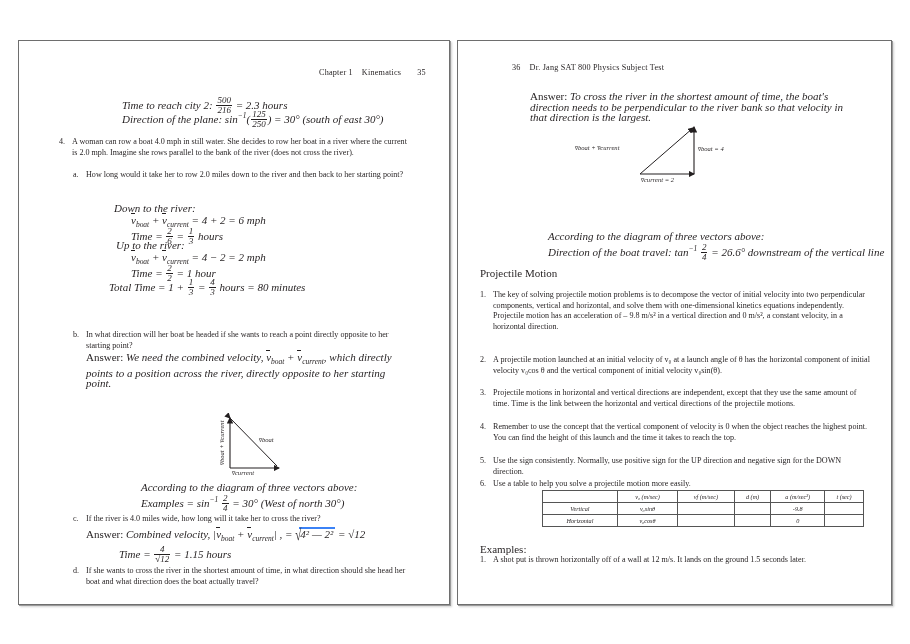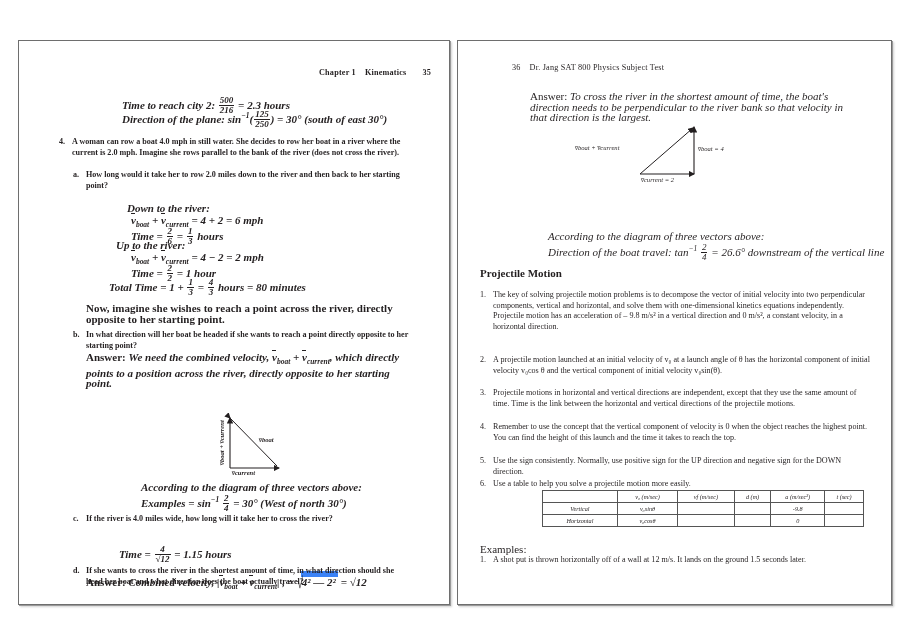--- a/index.html
+++ b/index.html
@@ -9,52 +9,52 @@
     color:#231f20;overflow:hidden;
   }
   .spread{position:relative;width:910px;height:644px;}
   .page{
     position:absolute;top:40px;height:565px;
     background:#fff;
     border:1px solid #6e6e6e;
     box-shadow:1px 1px 0 #9a9a9a, 2px 2px 2px rgba(0,0,0,.18);
     box-sizing:border-box;
   }
-  .page.left{left:18px;width:432px;font-weight:bold;}
+  .page.left{left:18px;width:432px;}
   .page.right{left:457px;width:435px;}
   .inner{position:absolute;left:0;top:0;right:0;bottom:0;}
 
   
   .runhead{
     position:absolute;font-size:8.2px;letter-spacing:.2px;color:#231f20;
   }
   .runhead .ch{margin-right:9px;}
   .runhead .kin{margin-right:16px;}
 
   
   .blk{position:absolute;font-size:11px;line-height:10.6px;color:#231f20;text-align:left;}
   .it{font-style:italic;}
-  .bold{font-weight:bold;}
+  .bold{font-weight:normal;}
 
   
   .li{position:absolute;display:flex;font-size:8.1px;line-height:10.6px;}
   .li .mk{flex:0 0 auto;width:13px;}
   .li .bd{flex:1 1 auto;}
 
   
   .frac{display:inline-block;vertical-align:-0.45em;text-align:center;font-size:.82em;line-height:1.02;margin:0 1px;}
   .frac .n{display:block;border-bottom:1px solid #231f20;padding:0 1px;}
   .frac .d{display:block;padding:0 1px;}
   .vec{position:relative;display:inline-block;}
   .vec::before{
     content:"";position:absolute;left:0;right:1px;top:-2px;height:1px;background:#231f20;
   }
   sub{font-size:.68em;}
   sup{font-size:.68em;}
-  .sqrt{display:inline-block;border-top:6px solid #3b82f6;padding:0 2px 0 1px;margin-left:-1px;margin-top:44px;}
+  .sqrt{display:inline-block;border-top:2px solid #3b82f6;padding:0 2px 0 1px;margin-left:-1px;}
   .radsign{display:inline-block;transform:scaleY(1.5);margin-right:-1px;}
 
   
   .diagram{position:absolute;}
   .diagram svg{display:block;}
   .dlabel{position:absolute;font-size:6.6px;font-style:italic;color:#231f20;white-space:nowrap;}
   .dlabel.rot{transform:rotate(-90deg);transform-origin:left top;}
 
   
   table.pm{
@@ -91,21 +91,21 @@
       <div class="li" style="left:40px;top:96px;width:350px;">
         <span class="mk">4.</span>
         <span class="bd">A woman can row a boat 4.0 mph in still water. She decides to row her boat in a river where the current is 2.0 mph. Imagine she rows parallel to the bank of the river (does not cross the river).</span>
       </div>
 
       <div class="li" style="left:54px;top:129px;width:338px;">
         <span class="mk">a.</span>
         <span class="bd">How long would it take her to row 2.0 miles down to the river and then back to her starting point?</span>
       </div>
 
-      <div class="blk it" style="left:108px;top:162px;">Down to the river:</div>
+      <div class="blk it" style="left:95px;top:162px;">Down to the river:</div>
 
       <div class="blk it" style="left:112px;top:174px;">
         <span class="vec"><span>v</span></span><sub>boat</sub>
         <span>+</span>
         <span class="vec"><span>v</span></span><sub>current</sub>
         <span>= 4 + 2 = 6 mph</span>
       </div>
 
       <div class="blk it" style="left:112px;top:186px;">
         <span>Time =</span>
@@ -131,21 +131,20 @@
       </div>
 
       <div class="blk it" style="left:90px;top:237px;">
         <span>Total Time = 1 +</span>
         <span class="frac"><span class="n">1</span><span class="d">3</span></span>
         <span>=</span>
         <span class="frac"><span class="n">4</span><span class="d">3</span></span>
         <span>hours = 80 minutes</span>
       </div>
 
-      <div class="blk" style="left:67px;top:262px;width:320px;">Now, imagine she wishes to reach a point across the river, directly opposite to her starting point.</div>
 
       <div class="li" style="left:54px;top:289px;width:338px;">
         <span class="mk">b.</span>
         <span class="bd">In what direction will her boat be headed if she wants to reach a point directly opposite to her starting point?</span>
       </div>
       <div class="blk" style="left:67px;top:311px;width:325px;">
         <span>Answer:</span>
         <span class="it">We need the combined velocity,</span>
         <span class="it vec">v</span><sub class="it">boat</sub>
         <span class="it">+</span>

